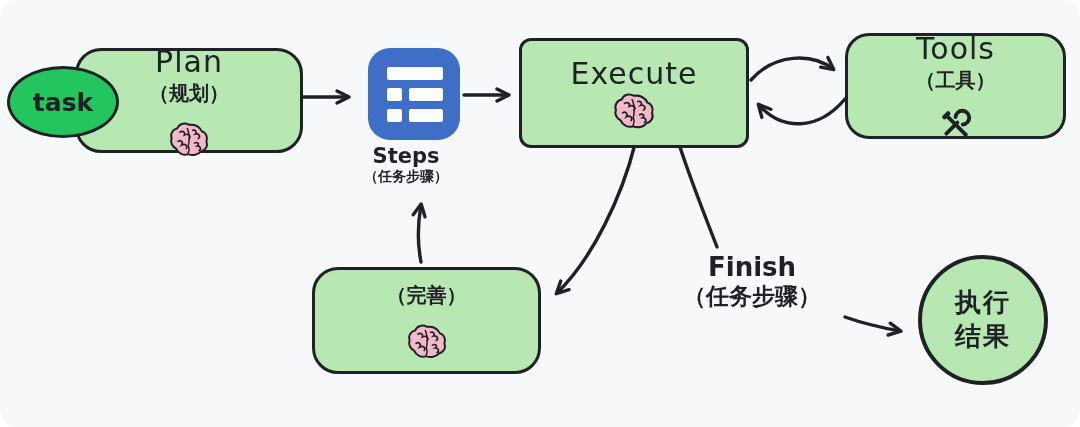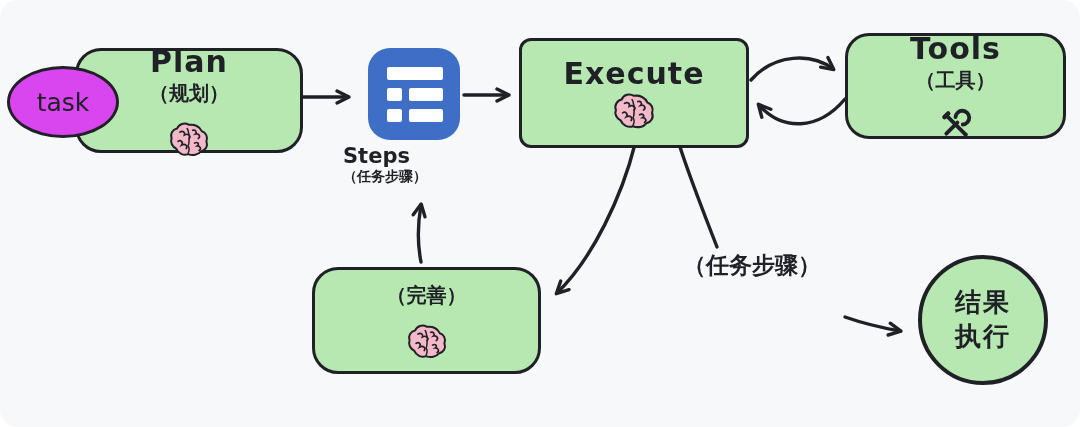--- a/index.html
+++ b/index.html
@@ -9,43 +9,43 @@
     font-family:"DejaVu Sans", sans-serif; color:#1f2127;
   }
   .arrows { position:absolute; left:0; top:0; width:1080px; height:427px; z-index:1; }
   .arrows path, .arrows line { stroke:#1f2127; stroke-width:3.4; fill:none; stroke-linecap:round; }
 
   .node-box {
     position:absolute; z-index:2;
     background:#b7e8b1; border:3.6px solid #1f2127; border-radius:26px;
     display:flex; flex-direction:column; align-items:center; justify-content:center; gap:1px;
   }
-  .node-box .title { font-size:30px; font-weight:700; letter-spacing:1px; }
+  .node-box .title { font-size:30px; font-weight:400; letter-spacing:1px; }
   .node-box .sub   { font-size:20px; font-weight:700; display:flex; align-items:center; gap:14px;flex-direction:column; }
 
   #plan    { left:75px;  top:48px;  width:222px; height:99px;  }
   #execute { left:519px; top:38px;  width:224px; height:104px;border-radius:12px; }
   #tools   { left:845px; top:33px;  width:215px; height:100px;border-radius:24px; }
   #refine  { left:312px; top:267px; width:223px; height:101px; }
 
   .task-ellipse {
     position:absolute; left:7px; top:66px; width:106px; height:66px; z-index:3;
-    background:#d946ef; border:3.6px solid #1f2127; border-radius:50%;
+    background:#22c55e; border:3.6px solid #1f2127; border-radius:50%;
     display:flex; align-items:center; justify-content:center;
-    font-size:25px; font-weight:400;
+    font-size:25px; font-weight:700;
   }
 
   .steps-icon {
     position:absolute; left:368px; top:48px; width:92px; height:92px; z-index:2;
     background:#3e6ec6; border-radius:22px;
     display:flex; align-items:center; justify-content:center;
   }
   .steps-label {
-    position:absolute; left:343px; top:144px; width:142px; z-index:2;
-    text-align:left; font-weight:700; line-height:1.15;
+    position:absolute; left:335px; top:144px; width:142px; z-index:2;
+    text-align:center; font-weight:700; line-height:1.15;
   }
   .steps-label .l1 { font-size:21px; }
   .steps-label .l2 { font-size:14px; }
 
   .finish-label {
     position:absolute; left:664px; top:252px; width:176px; z-index:2;
     text-align:center; font-weight:700; line-height:1.2;
   }
   .finish-label .l1 { font-size:26px; }
   .finish-label .l2 { font-size:23px; }
@@ -146,21 +146,22 @@
   <div class="node-box" id="refine">
     <div class="sub">
       <span>（完善）</span>
       <svg width="44" height="37" viewBox="0 0 48 40">
           <use href="#brain-glyph"></use>
         </svg>
     </div>
   </div>
 
   <div class="finish-label">
+    <div class="l1">Finish</div>
     <div class="l2">（任务步骤）</div>
   </div>
 
   <div class="result-circle">
+    <div>执行</div>
     <div>结果</div>
-    <div>执行</div>
   </div>
 
 </div>
 
 </body></html>

